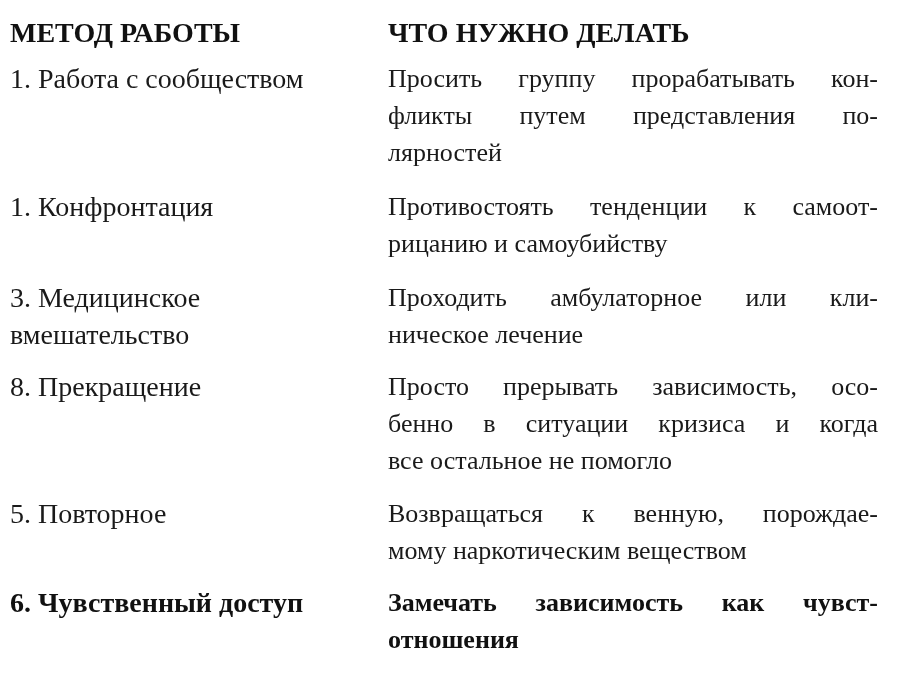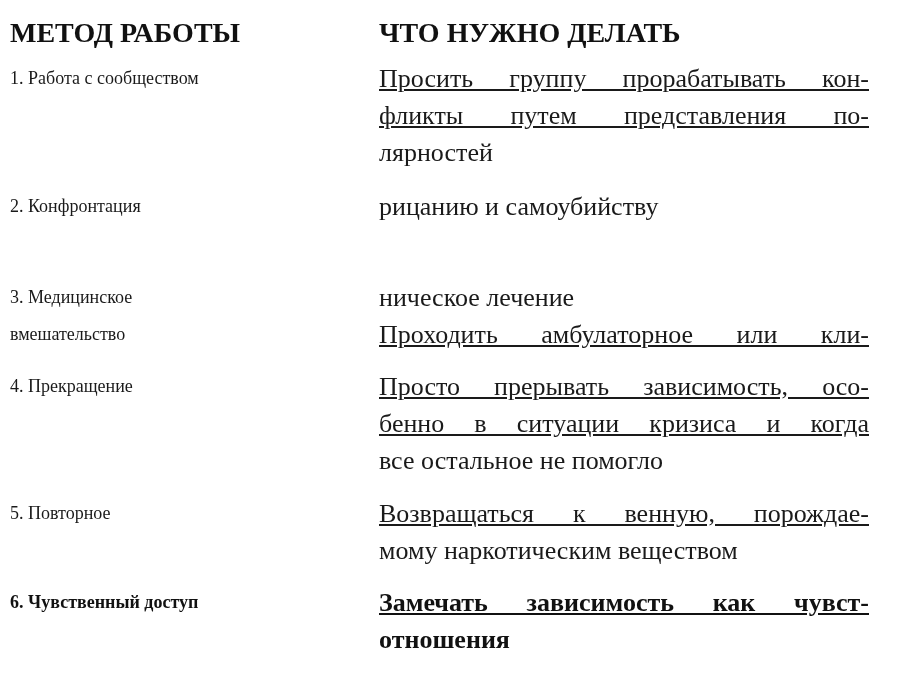--- a/index.html
+++ b/index.html
@@ -21,42 +21,41 @@
     }
     .row {
       position: absolute;
       left: 0;
       width: 900px;
     }
     .col-left {
       position: absolute;
       left: 10px;
       width: 360px;
-      font-size: 18px;
+      font-size: 28px;
       line-height: 37px;
     }
     .col-right {
       position: absolute;
-      left: 379px;
+      left: 388px;
       width: 490px;
       font-size: 26px;
       line-height: 37px;
       text-align: justify;
       text-align-last: left;
     }
     .line {
       display: block;
       white-space: nowrap;
       height: 37px;
     }
     .line.just {
       text-align: justify;
       text-align-last: justify;
       white-space: normal;
-      text-decoration: underline;
     }
     .header .col-left,
     .header .col-right {
       font-weight: bold;
       font-size: 28px;
       color: #111;
     }
     .bold {
       font-weight: bold;
       color: #111;
@@ -82,41 +81,42 @@
     </div>
     <div class="col-right">
       <span class="line just">Просить группу прорабатывать кон-</span>
       <span class="line just">фликты путем представления по-</span>
       <span class="line">лярностей</span>
     </div>
   </div>
 
   <div class="row" style="top:188px;">
     <div class="col-left">
-      <span class="line">2. Конфронтация</span>
+      <span class="line">1. Конфронтация</span>
     </div>
     <div class="col-right">
+      <span class="line just">Противостоять тенденции к самоот-</span>
       <span class="line">рицанию и самоубийству</span>
     </div>
   </div>
 
   <div class="row" style="top:279px;">
     <div class="col-left">
       <span class="line">3. Медицинское</span>
       <span class="line">вмешательство</span>
     </div>
     <div class="col-right">
+      <span class="line just">Проходить амбулаторное или кли-</span>
       <span class="line">ническое лечение</span>
-      <span class="line just">Проходить амбулаторное или кли-</span>
     </div>
   </div>
 
   <div class="row" style="top:368px;">
     <div class="col-left">
-      <span class="line">4. Прекращение</span>
+      <span class="line">8. Прекращение</span>
     </div>
     <div class="col-right">
       <span class="line just">Просто прерывать зависимость, осо-</span>
       <span class="line just">бенно в ситуации кризиса и когда</span>
       <span class="line">все остальное не помогло</span>
     </div>
   </div>
 
   <div class="row" style="top:495px;">
     <div class="col-left">

